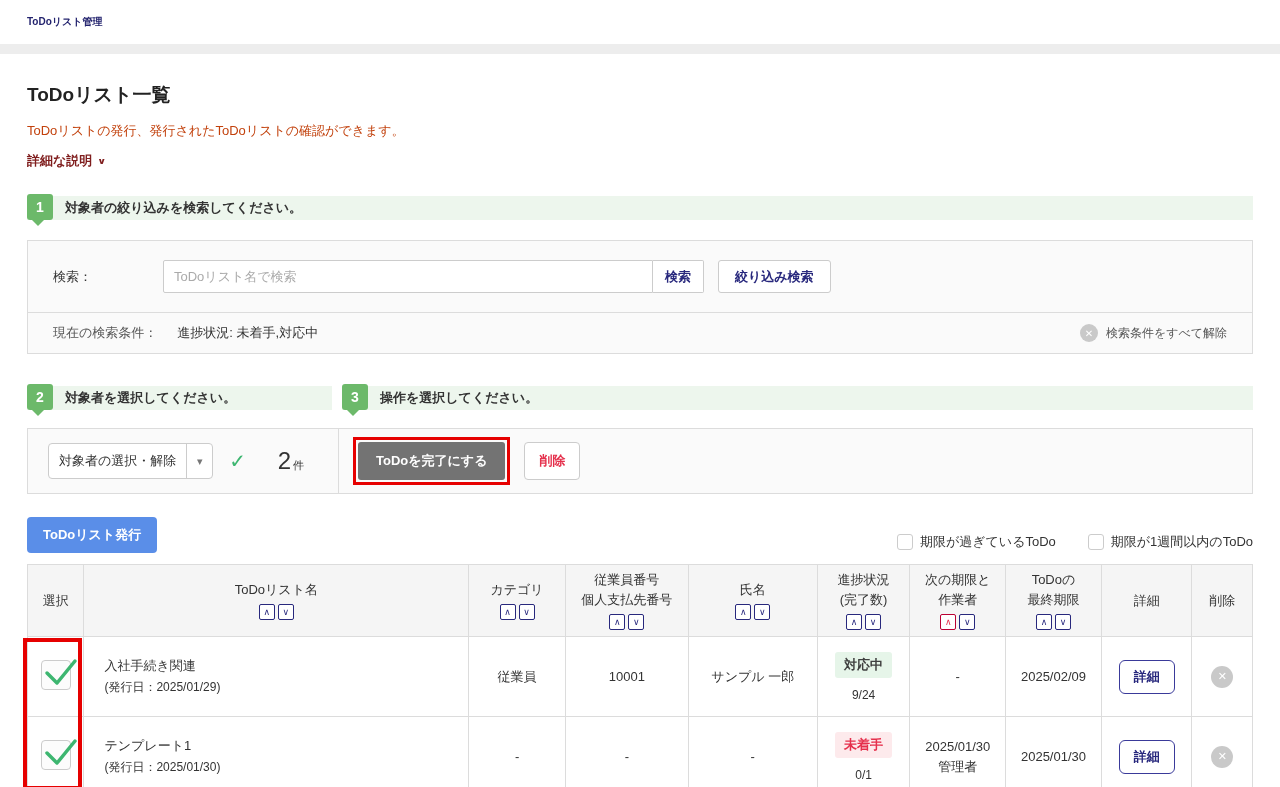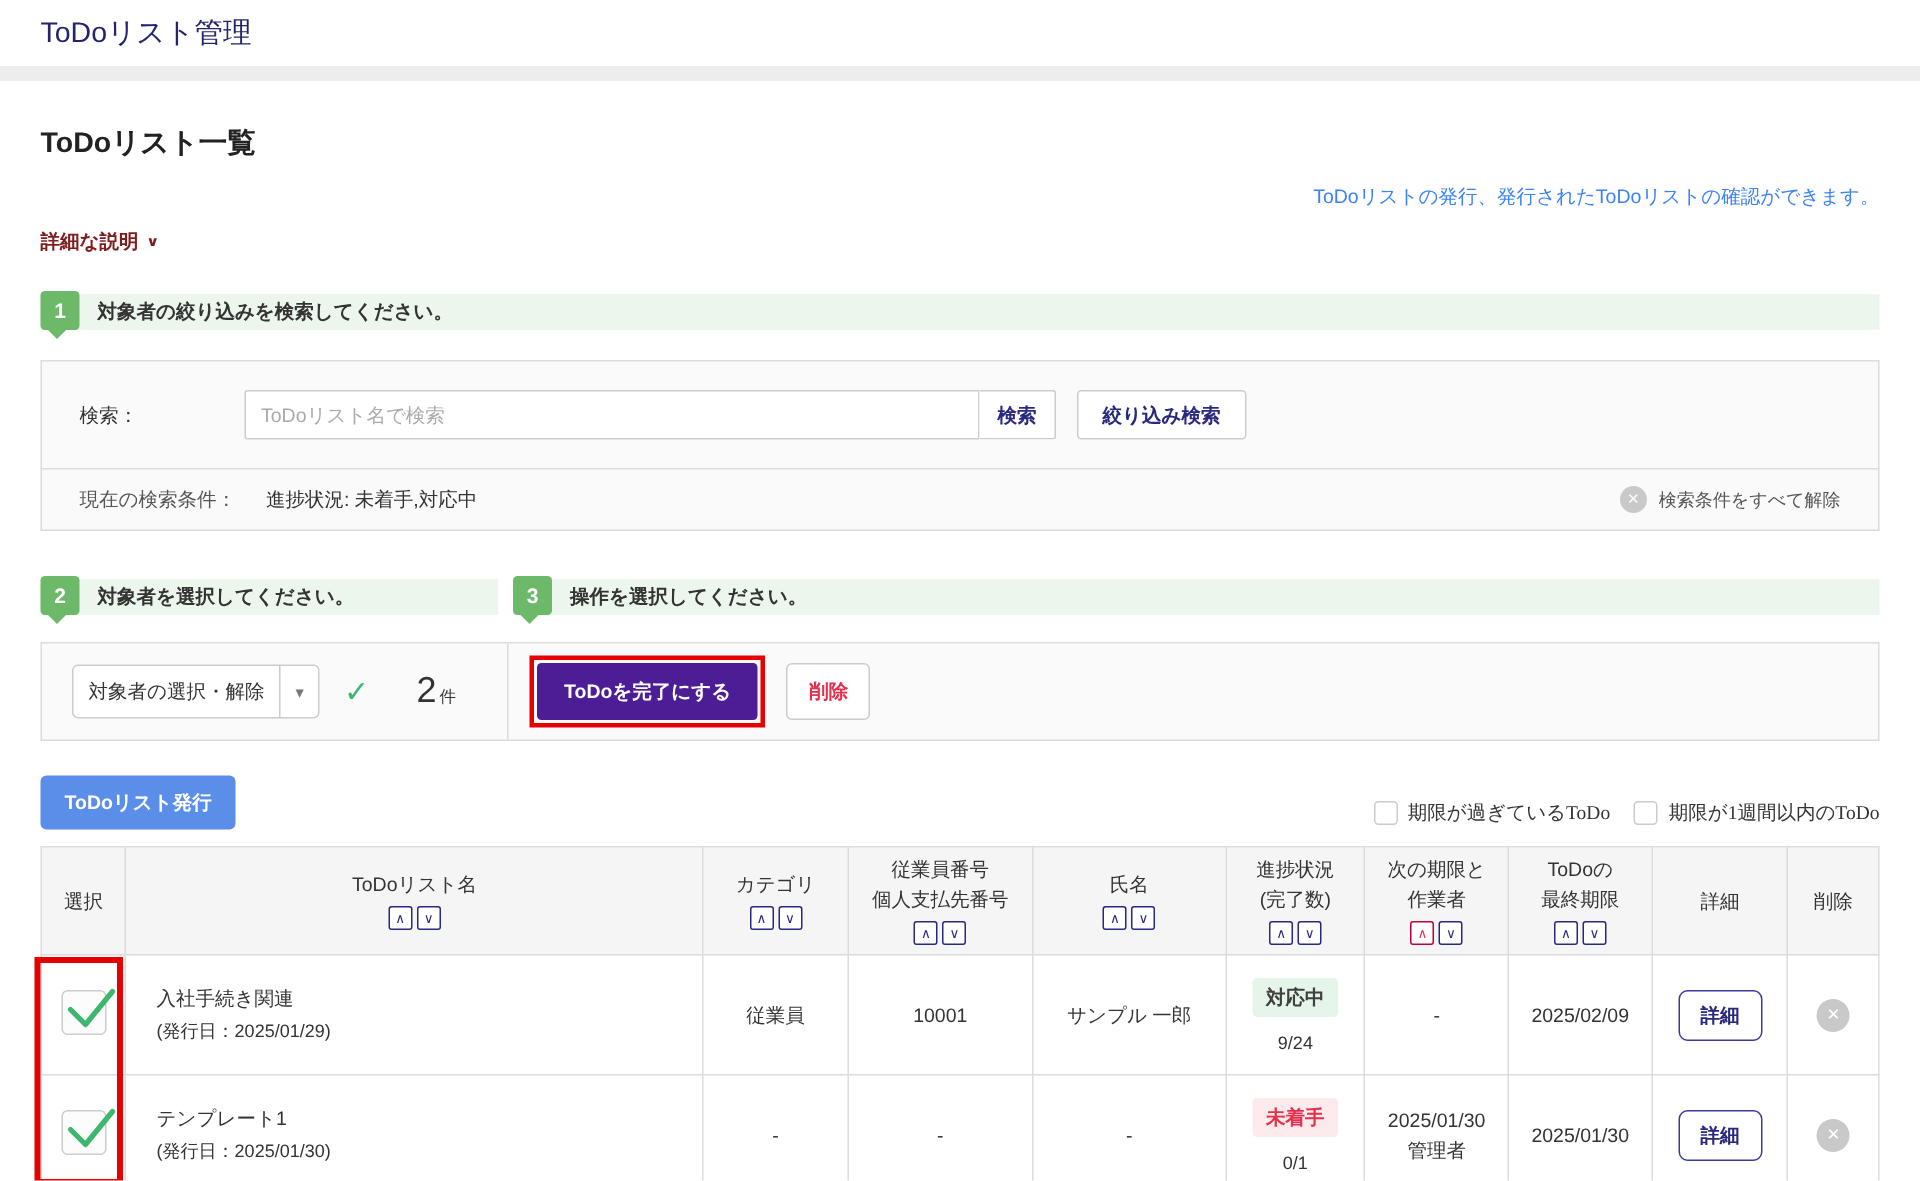--- a/index.html
+++ b/index.html
@@ -1,27 +1,27 @@
 <!DOCTYPE html>
 <html lang="ja"><head>
 <meta charset="utf-8">
 <style>
   * { margin:0; padding:0; box-sizing:border-box; }
   html,body { width:1280px; background:#fff; font-family:"Liberation Sans","DejaVu Sans",sans-serif; color:#333; }
   body { height:787px; overflow:hidden; }
 
   
   .topbar { height:44px; background:#fff; display:flex; align-items:center; padding:0 27px; }
-  .topbar h1 { font-size:19px; font-weight:normal; color:#23236e; }
+  .topbar h1 { font-size:10px; font-weight:bold; color:#23236e; }
   .topstrip { height:10px; background:#ededed; }
 
   .content { padding:0 27px; }
 
   .page-heading { margin-top:28px; font-size:19px; font-weight:bold; color:#222; }
-  .page-desc { margin-top:14px; font-size:13px; color:#3b82f6;text-align:right; }
+  .page-desc { margin-top:14px; font-size:13px; color:#c2410c; }
   .detail-link { margin-top:12px; font-size:13px; font-weight:bold; color:#7f1d1d; display:inline-flex; align-items:center; gap:5px; cursor:pointer; }
   .detail-link .chev { font-size:11px; transform:scaleY(.8); }
 
   
   .step { position:relative; height:24px; background:#edf6ed; margin-top:26px; }
   .step .badge { position:absolute; left:0; top:-2px; width:26px; height:26px; background:#6cb96a; color:#fff;
                  font-size:14px; font-weight:bold; display:flex; align-items:center; justify-content:center; border-radius:3px; }
   .step .badge::after { content:""; position:absolute; left:5px; bottom:-6px; border-left:6px solid transparent;
                  border-right:6px solid transparent; border-top:6px solid #6cb96a; }
   .step .label { display:block; padding-left:38px; font-size:13px; font-weight:bold; line-height:24px; color:#333; }
@@ -51,27 +51,27 @@
   .controls-left { width:310px; flex:none; display:flex; align-items:center; padding:0 20px; }
   .controls-right { flex:1; border-left:1px solid #dcdcdc; display:flex; align-items:center; padding:0 12px; }
   .dropdown { display:flex; align-items:stretch; background:#fff; border:1px solid #ccc; border-radius:4px; height:36px; cursor:pointer; }
   .dropdown .dd-label { display:flex; align-items:center; padding:0 10px; font-size:13px; color:#333; }
   .dropdown .dd-caret { width:26px; border-left:1px solid #ccc; display:flex; align-items:center; justify-content:center; color:#777; font-size:11px; }
   .sel-check { margin-left:16px; color:#3db670; font-size:20px; font-weight:bold; }
   .sel-count { margin-left:auto; margin-right:14px; }
   .sel-count .num { font-size:24px; color:#333; }
   .sel-count .unit { font-size:11px; color:#333; margin-left:2px; }
   .annot-wrap { border:3px solid #e60000; padding:2px; display:inline-block; margin-left:2px; }
-  .btn-complete { background:#4c1d95; color:#fff; border:none; border-radius:3px; font-size:13px; font-weight:bold; padding:10px 18px; cursor:pointer; }
+  .btn-complete { background:#737373; color:#fff; border:none; border-radius:3px; font-size:13px; font-weight:bold; padding:10px 18px; cursor:pointer; }
   .btn-delete { margin-left:14px; background:#fff; border:1px solid #ccc; border-radius:4px; color:#e5304c; font-size:13px; font-weight:bold; padding:9px 14px; cursor:pointer; }
 
   
   .issue-row { margin-top:23px; display:flex; align-items:flex-end; }
   .btn-issue { background:#5a8ee8; color:#fff; border:none; border-radius:4px; font-size:13px; font-weight:bold; padding:9px 16px; cursor:pointer; }
-  .filters { margin-left:auto; display:flex; align-items:center; gap:16px; padding-bottom:2px;font-family:Liberation Serif, serif; }
+  .filters { margin-left:auto; display:flex; align-items:center; gap:32px; padding-bottom:2px; }
   .filter-item { display:flex; align-items:center; gap:7px; cursor:pointer; }
   .cbx { width:16px; height:16px; border:1px solid #ccc; border-radius:3px; background:#fff; display:inline-block; }
   .filter-item .txt { font-size:13px; color:#333; }
 
   
   .table-wrap { position:relative; margin-top:11px; }
   table { width:100%; border-collapse:collapse; table-layout:fixed; }
   th,td { border:1px solid #dcdcdc; font-size:13px; color:#333; text-align:center; vertical-align:middle; font-weight:normal; }
   thead th { background:#f5f5f5; height:70px; padding:6px 2px; }
   tbody td { background:#fff; height:80px; padding:6px; }

